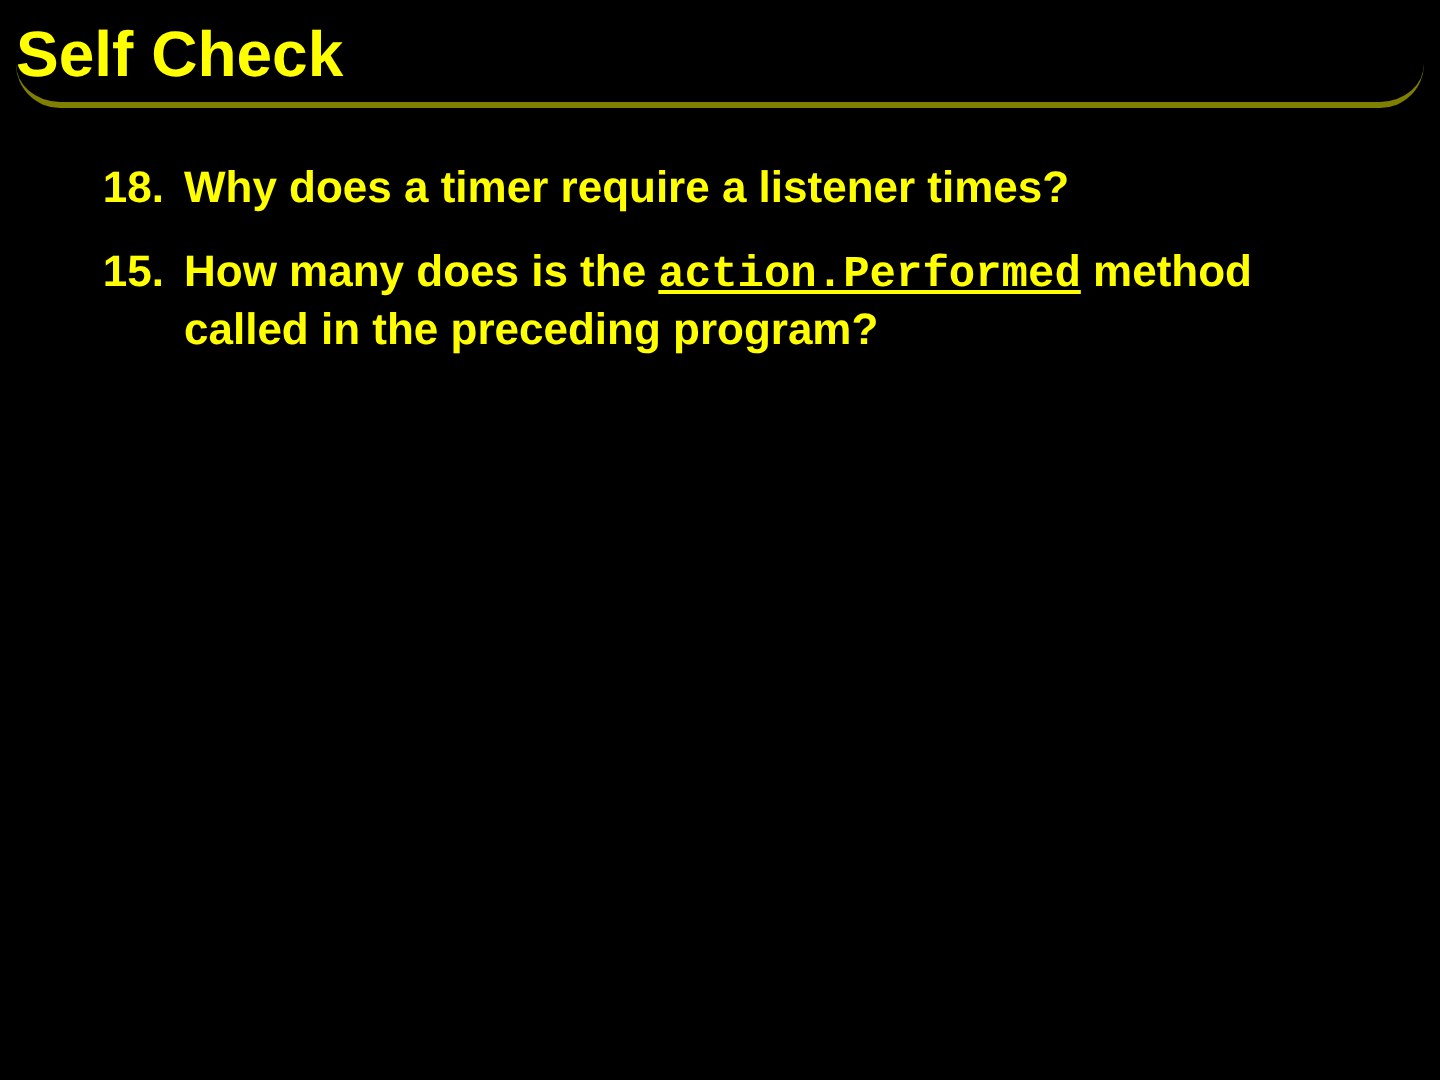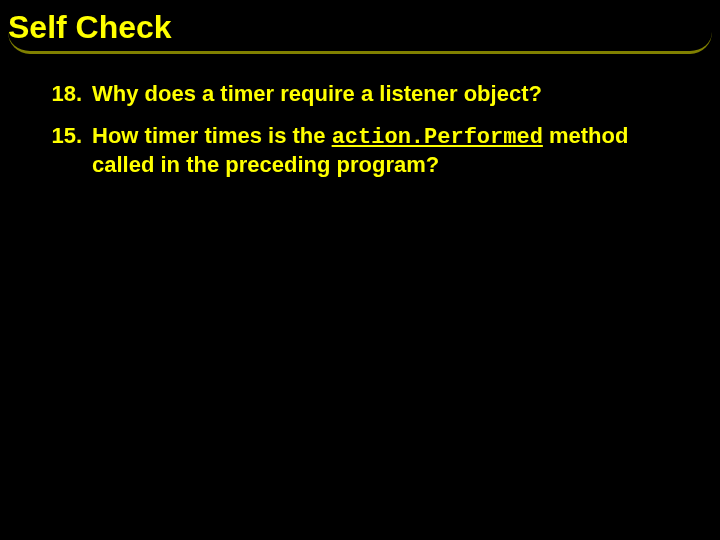--- a/index.html
+++ b/index.html
@@ -41,20 +41,20 @@
   .code { font-family: "Courier New", Courier, monospace; text-decoration: underline; }
 </style>
 </head>
 <body>
 
 <div class="slide">
   <div class="title">Self Check</div>
   <div class="list">
     <div class="item">
       <div class="num">18.</div>
-      <div class="txt">Why does a timer require a listener object?</div>
+      <div class="txt">Why does a timer require a listener times?</div>
     </div>
     <div class="item">
       <div class="num">15.</div>
-      <div class="txt"><span>How timer times is the </span><span class="code">action.Performed</span><span> method called in the preceding program?</span></div>
+      <div class="txt"><span>How many does is the </span><span class="code">action.Performed</span><span> method called in the preceding program?</span></div>
     </div>
   </div>
 </div>
 
 </body></html>

